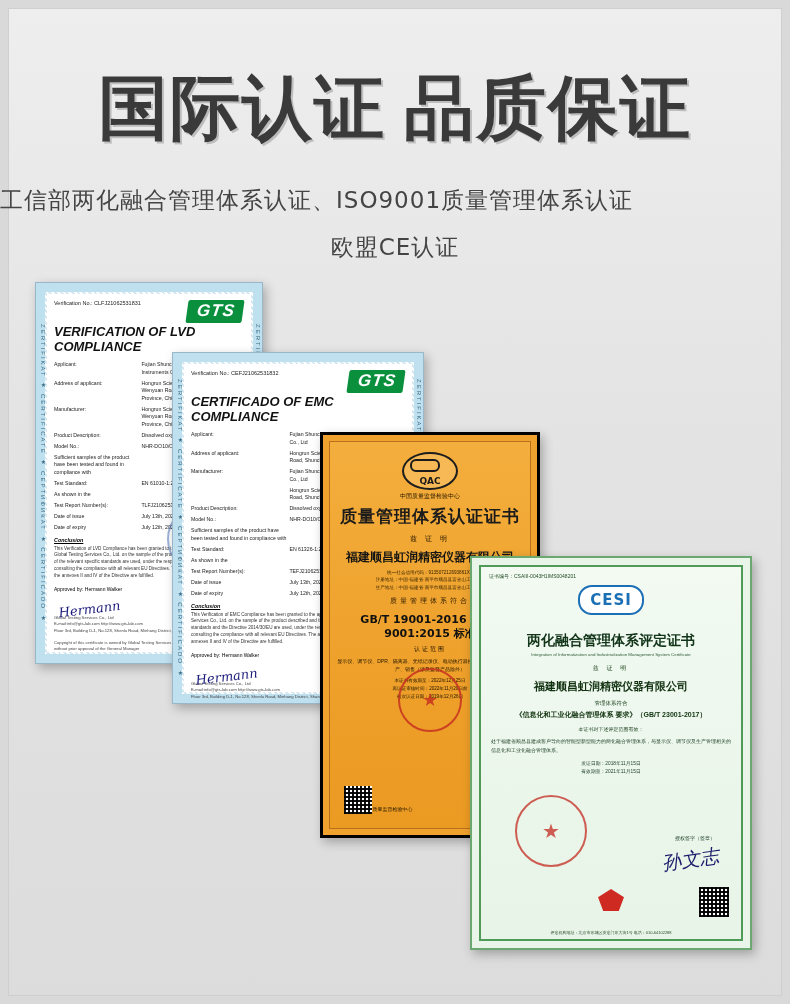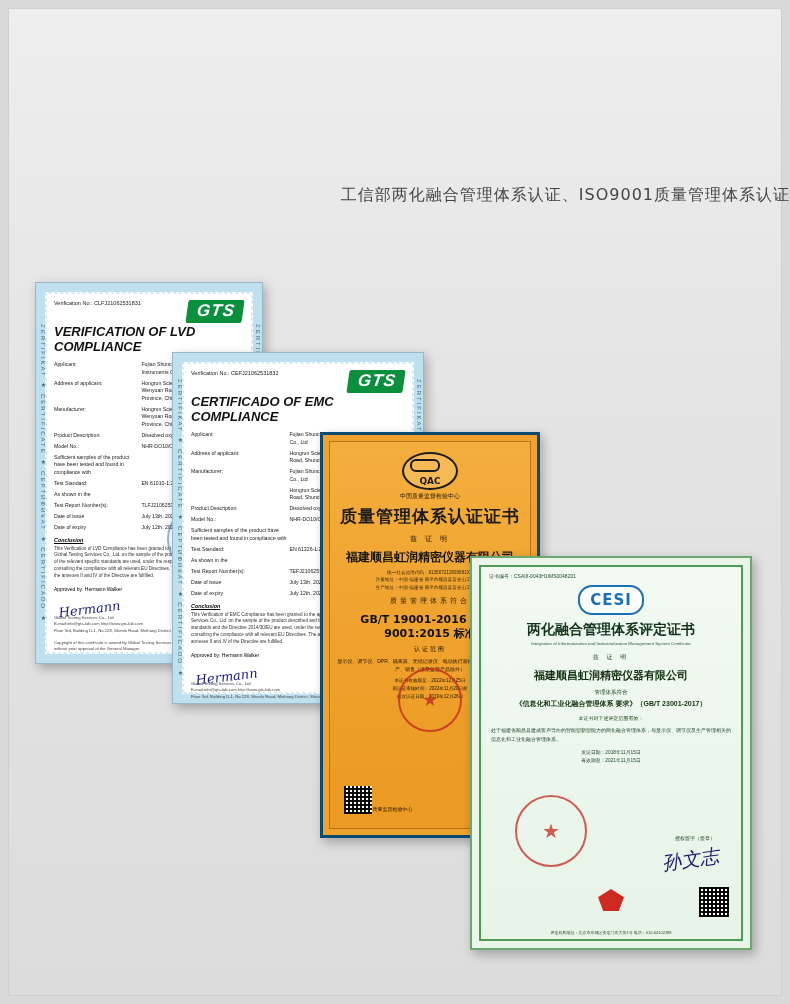--- a/index.html
+++ b/index.html
@@ -37,22 +37,22 @@
     color: #3a3a3a;
     font-family: "DejaVu Sans", "Liberation Sans", sans-serif;
     text-shadow: 2px 2px 0 #bdbdbd;
     white-space: nowrap;
   }
   .headline .part2 { margin-left: 18px; }
   .subline {
     position: absolute;
     top: 185px;
     width: 100%;
-    text-align: right;
-    font-size: 16px;
+    text-align: left;
+    font-size: 23px;
     color: #444;
     letter-spacing: 1px;
     font-family: "DejaVu Sans", "Liberation Sans", sans-serif;
   }
   .subline2 {
     position: absolute;
     top: 232px;
     width: 100%;
     text-align: center;
     font-size: 23px;
@@ -158,21 +158,21 @@
     position: absolute;
     width: 66px; height: 66px;
     border: 2px solid #2b57a6;
     border-radius: 50%;
     opacity: .45;
   }
 
   
   .qac {
     background: #f0a22e;
-    border: 3px solid #0c4a6e;
+    border: 3px solid #000000;
     padding: 0;
   }
   .qac .qinner {
     position: absolute;
     inset: 6px;
     border: 1px solid #b9701a;
     background: linear-gradient(180deg,#f4ae3d 0%, #eea02a 60%, #eb9a22 100%);
     box-sizing: border-box;
     text-align: center;
     overflow: hidden;
@@ -298,21 +298,21 @@
     font-size: 15px;
     letter-spacing: 1px;
     display: flex; align-items: center; justify-content: center;
     font-family: "DejaVu Sans", sans-serif;
     background: #fff;
   }
   .cesi .bigtitle {
     font-size: 14px;
     font-weight: bold;
     color: #12351a;
-    margin: 6px 0 2px;
+    margin: 17px 0 2px;
     font-family: "DejaVu Sans", sans-serif;
   }
   .cesi .entitle { font-size: 4.4px; color: #2d5b34; margin-bottom: 7px; }
   .cesi .lbl { font-size: 6px; letter-spacing: 3px; color: #20471f; }
   .cesi .company {
     font-size: 11px;
     font-weight: bold;
     color: #10300f;
     margin: 6px 0 6px;
     font-family: "DejaVu Sans", sans-serif;
@@ -353,21 +353,25 @@
     background-blend-mode: multiply;
   }
   .cesi .footnote { position: absolute; bottom: 4px; left: 0; right: 0; font-size: 4px; color: #2a4a2a; }
 </style>
 </head>
 <body>
 
 <div class="page">
   <div class="frame"></div>
 
+  <div class="headline">
+    <span class="part1">国际认证</span><span class="part2">品质保证</span>
+  </div>
   <div class="subline">工信部两化融合管理体系认证、ISO9001质量管理体系认证</div>
+  <div class="subline2">欧盟CE认证</div>
 
   <div class="cert gts" style="left:35px; top:282px; width:228px; height:382px;">
     <div class="gtsborder"></div>
     <div class="side-word side-left">ZERTIFIKAT ★ CERTIFICATE ★ CEPTИФИКАТ ★ CERTIFICADO ★</div>
     <div class="side-word side-right">ZERTIFIKAT ★ CERTIFICATE ★ CEPTИФИКАТ ★ CERTIFICADO ★</div>
     <div class="inner">
       <div class="gts-logo">GTS</div>
       <div class="vno">
         <span>Verification No.:</span>
         <span>CLFJ21062531831</span>

